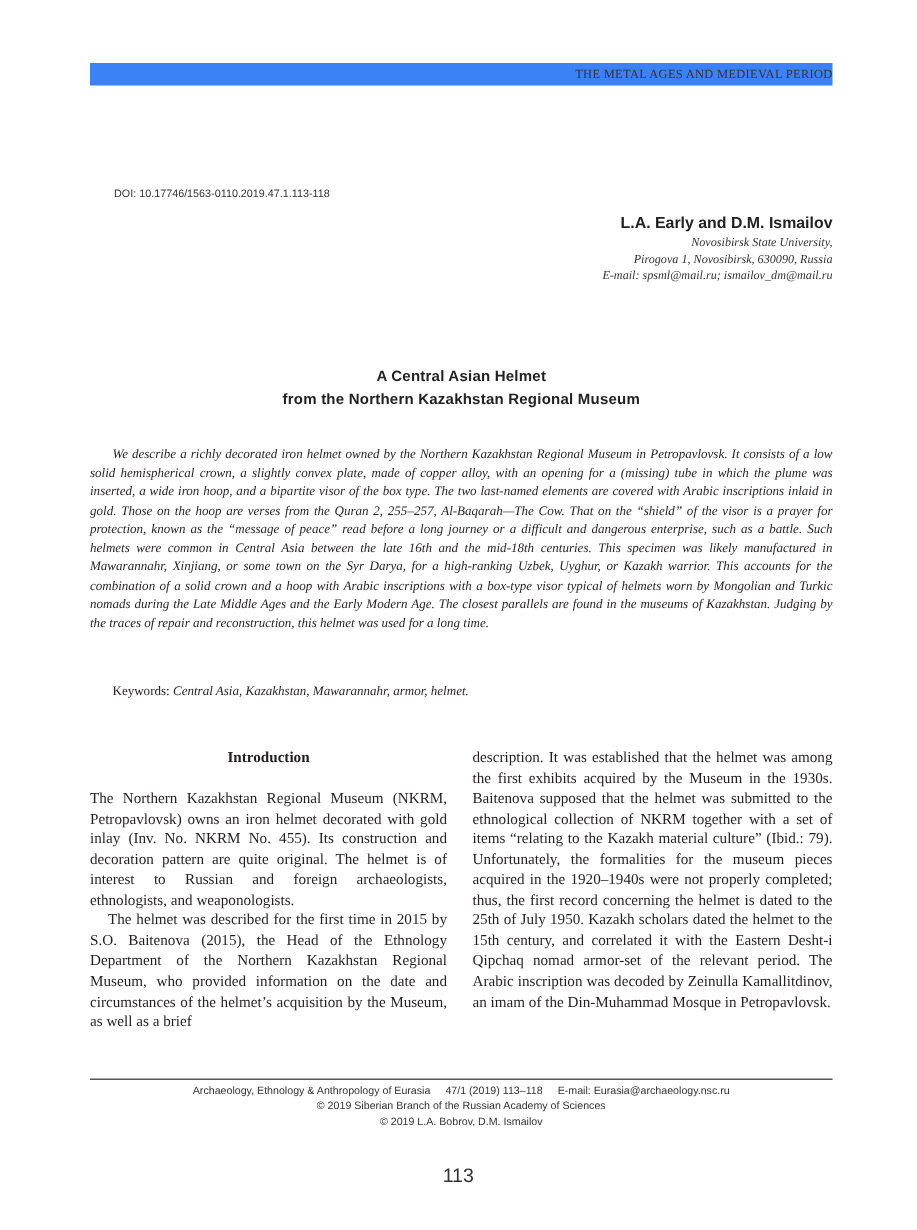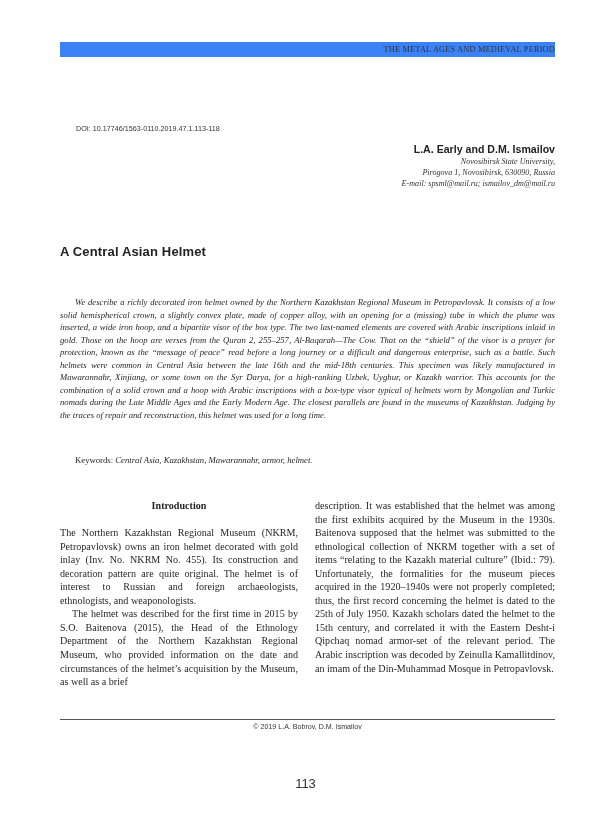--- a/index.html
+++ b/index.html
@@ -18,22 +18,22 @@
     position: absolute; right: 56px; top: 143px; text-align: right;
   }
   .authors {
     font-family: "Liberation Sans", sans-serif; font-weight: bold; font-size: 10.6px; color: #222;
     line-height: 13px;
   }
   .affil {
     font-family: "Liberation Serif", serif; font-style: italic; font-size: 8.1px; line-height: 11px; color: #333;
   }
   .title {
-    position: absolute; left: 60px; width: 495px; top: 245px; 
-    font-family: "Liberation Sans", sans-serif; font-weight: bold; font-size: 13px; line-height: 14.5px;
+    position: absolute; left: 60px; width: 495px; top: 245px; text-align: center;
+    font-family: "Liberation Sans", sans-serif; font-weight: bold; font-size: 10px; line-height: 14.5px;
     color: #222; letter-spacing: 0.15px;
   }
   .abstract {
     position: absolute; left: 60px; top: 296px; width: 495px;
     font-family: "Liberation Serif", serif; font-style: italic; font-size: 8.7px; line-height: 12.55px;
     text-align: justify; text-indent: 15px; margin: 0; color: #231f20;
   }
   .keywords {
     position: absolute; left: 60px; top: 455px; width: 495px;
     font-family: "Liberation Serif", serif; font-size: 8.7px; text-indent: 15px; margin: 0;
@@ -73,35 +73,40 @@
 
 <div class="authors-block">
   <div class="authors">L.A. Early and D.M. Ismailov</div>
   <div class="affil">Novosibirsk State University,</div>
   <div class="affil">Pirogova 1, Novosibirsk, 630090, Russia</div>
   <div class="affil">E-mail: spsml@mail.ru; ismailov_dm@mail.ru</div>
 </div>
 
 <div class="title">
   <div>A Central Asian Helmet</div>
+  <div>from the Northern Kazakhstan Regional Museum</div>
 </div>
 
 <p class="abstract">We describe a richly decorated iron helmet owned by the Northern Kazakhstan Regional Museum in Petropavlovsk. It consists of a low solid hemispherical crown, a slightly convex plate, made of copper alloy, with an opening for a (missing) tube in which the plume was inserted, a wide iron hoop, and a bipartite visor of the box type. The two last-named elements are covered with Arabic inscriptions inlaid in gold. Those on the hoop are verses from the Quran 2, 255–257, Al-Baqarah—The Cow. That on the “shield” of the visor is a prayer for protection, known as the “message of peace” read before a long journey or a difficult and dangerous enterprise, such as a battle. Such helmets were common in Central Asia between the late 16th and the mid-18th centuries. This specimen was likely manufactured in Mawarannahr, Xinjiang, or some town on the Syr Darya, for a high-ranking Uzbek, Uyghur, or Kazakh warrior. This accounts for the combination of a solid crown and a hoop with Arabic inscriptions with a box-type visor typical of helmets worn by Mongolian and Turkic nomads during the Late Middle Ages and the Early Modern Age. The closest parallels are found in the museums of Kazakhstan. Judging by the traces of repair and reconstruction, this helmet was used for a long time.</p>
 
 <p class="keywords"><span>Keywords: </span><i>Central Asia, Kazakhstan, Mawarannahr, armor, helmet.</i></p>
 
 <div class="col col-left">
   <p class="intro-heading">Introduction</p>
   <p>The Northern Kazakhstan Regional Museum (NKRM, Petropavlovsk) owns an iron helmet decorated with gold inlay (Inv. No. NKRM No. 455). Its construction and decoration pattern are quite original. The helmet is of interest to Russian and foreign archaeologists, ethnologists, and weaponologists.</p>
   <p class="indent">The helmet was described for the first time in 2015 by S.O. Baitenova (2015), the Head of the Ethnology Department of the Northern Kazakhstan Regional Museum, who provided information on the date and circumstances of the helmet’s acquisition by the Museum, as well as a brief</p>
 </div>
 
 <div class="col col-right">
   <p>description. It was established that the helmet was among the first exhibits acquired by the Museum in the 1930s. Baitenova supposed that the helmet was submitted to the ethnological collection of NKRM together with a set of items “relating to the Kazakh material culture” (Ibid.: 79). Unfortunately, the formalities for the museum pieces acquired in the 1920–1940s were not properly completed; thus, the first record concerning the helmet is dated to the 25th of July 1950. Kazakh scholars dated the helmet to the 15th century, and correlated it with the Eastern Desht-i Qipchaq nomad armor-set of the relevant period. The Arabic inscription was decoded by Zeinulla Kamallitdinov, an imam of the Din-Muhammad Mosque in Petropavlovsk.</p>
 </div>
 
 <div class="footer-rule"></div>
 
 <div class="footer">
+  <div>
+    <span>Archaeology, Ethnology &amp; Anthropology of Eurasia</span><span class="sp"></span><span>47/1 (2019)  113–118</span><span class="sp"></span><span>E-mail: Eurasia@archaeology.nsc.ru</span>
+  </div>
+  <div>© 2019  Siberian Branch of the Russian Academy of Sciences</div>
   <div>© 2019  L.A. Bobrov, D.M. Ismailov</div>
 </div>
 
 <div class="page-num">113</div>
 
 </body></html>

